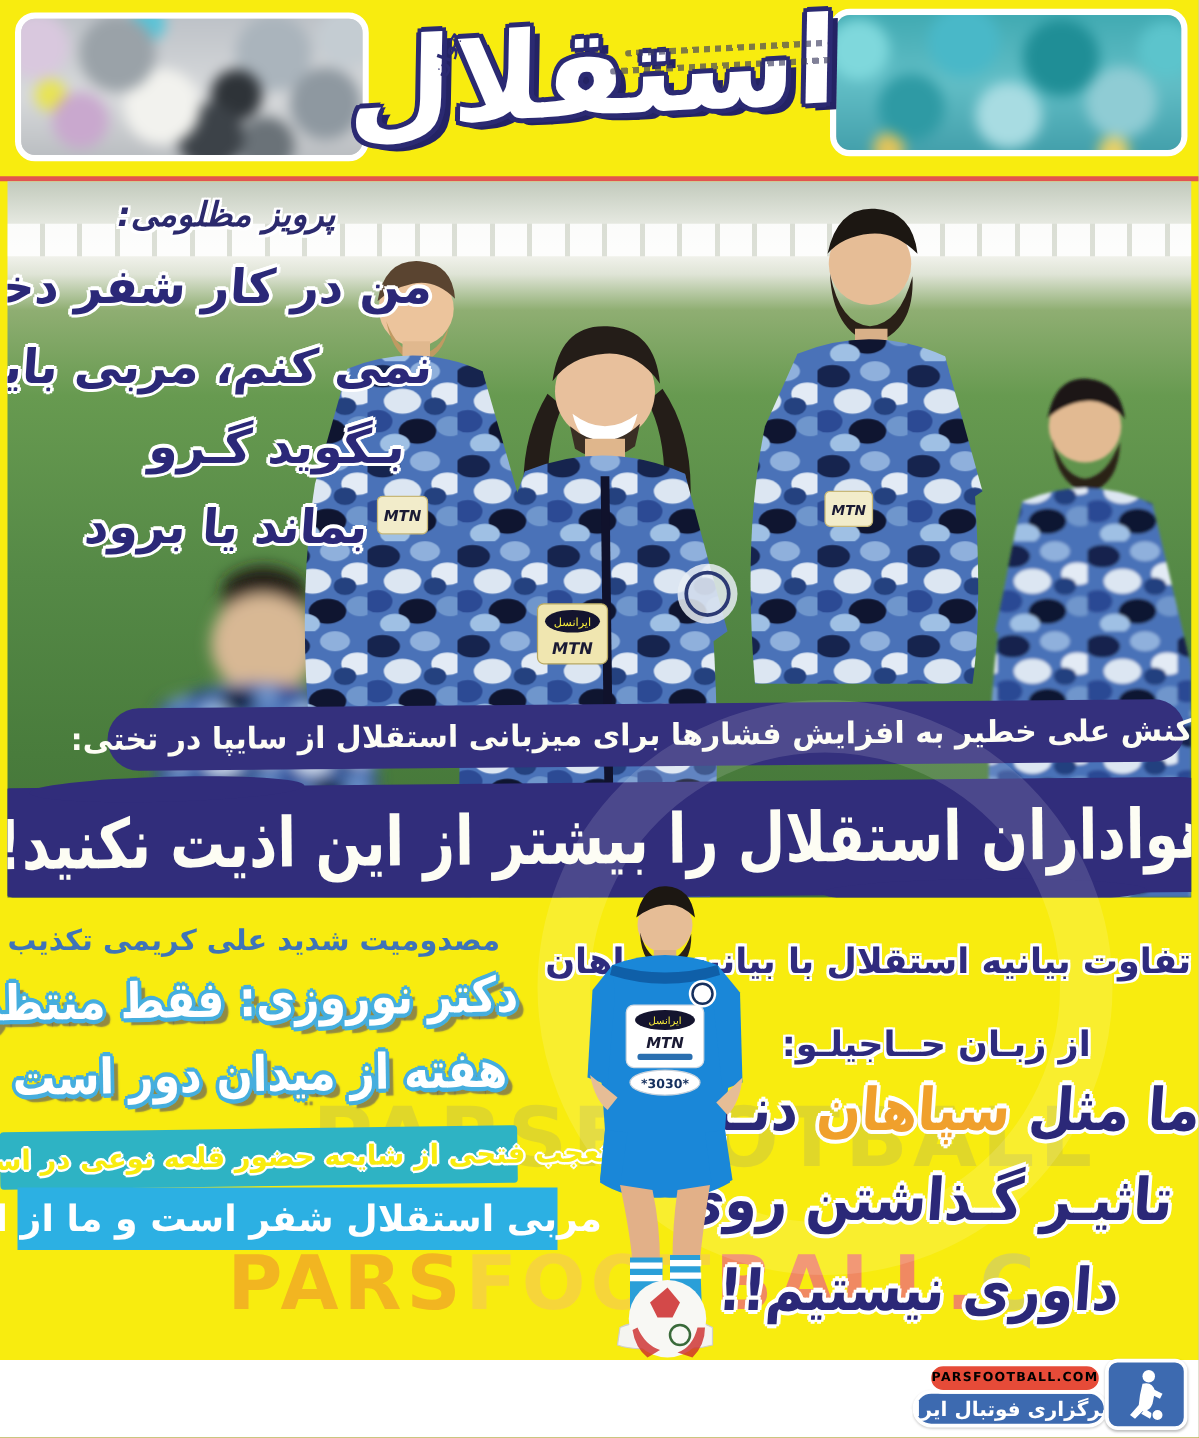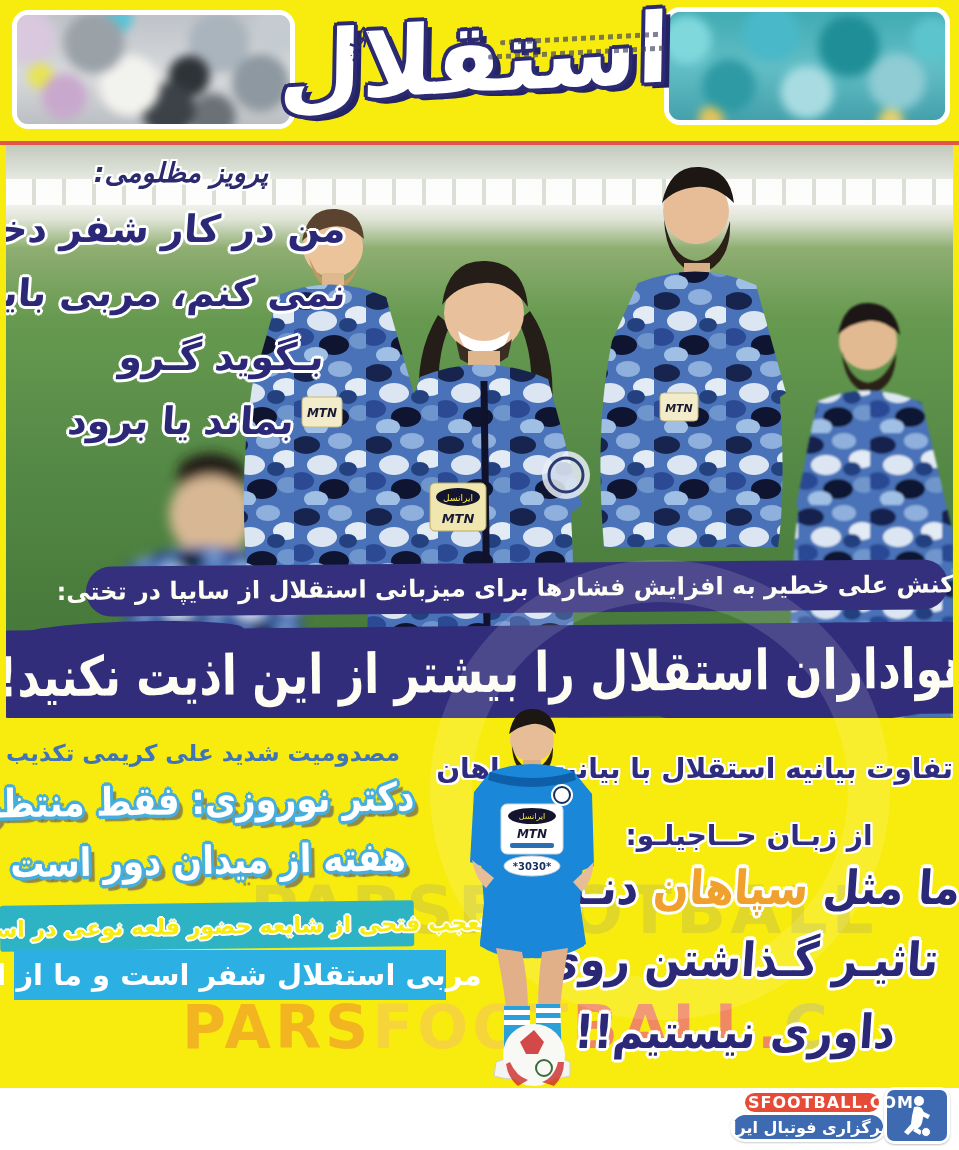--- a/index.html
+++ b/index.html
@@ -178,21 +178,21 @@
   .agency-icon{
     position:absolute; left:884px; top:1087px; width:66px; height:57px; z-index:5;
     background:#3d6ab0; border:3px solid #fff; border-radius:10px;
     display:flex; align-items:center; justify-content:center;
     box-shadow:0 1px 2px rgba(0,0,0,.25);
   }
   .agency-red{
     position:absolute; left:742px; top:1090px; width:140px; height:25px; z-index:6;
     background:#e64b38; border:3px solid #fff; border-radius:13px;
     display:flex; align-items:center; justify-content:center;
-    color:#ffffff; font-size:16px; font-weight:bold; letter-spacing:1px; white-space:nowrap;
+    color:#000000; font-size:10px; font-weight:bold; letter-spacing:1px; white-space:nowrap;
   }
   .agency-blue{
     position:absolute; left:730px; top:1112px; width:156px; height:30px; z-index:5;
     background:#3d6ab0; border:3px solid #fff; border-radius:15px;
     display:flex; align-items:center; justify-content:center;
     color:#fff; font-size:16px; font-weight:bold; direction:rtl; white-space:nowrap;
     box-shadow:0 1px 2px rgba(0,0,0,.2);
   }
 </style>
 </head>

